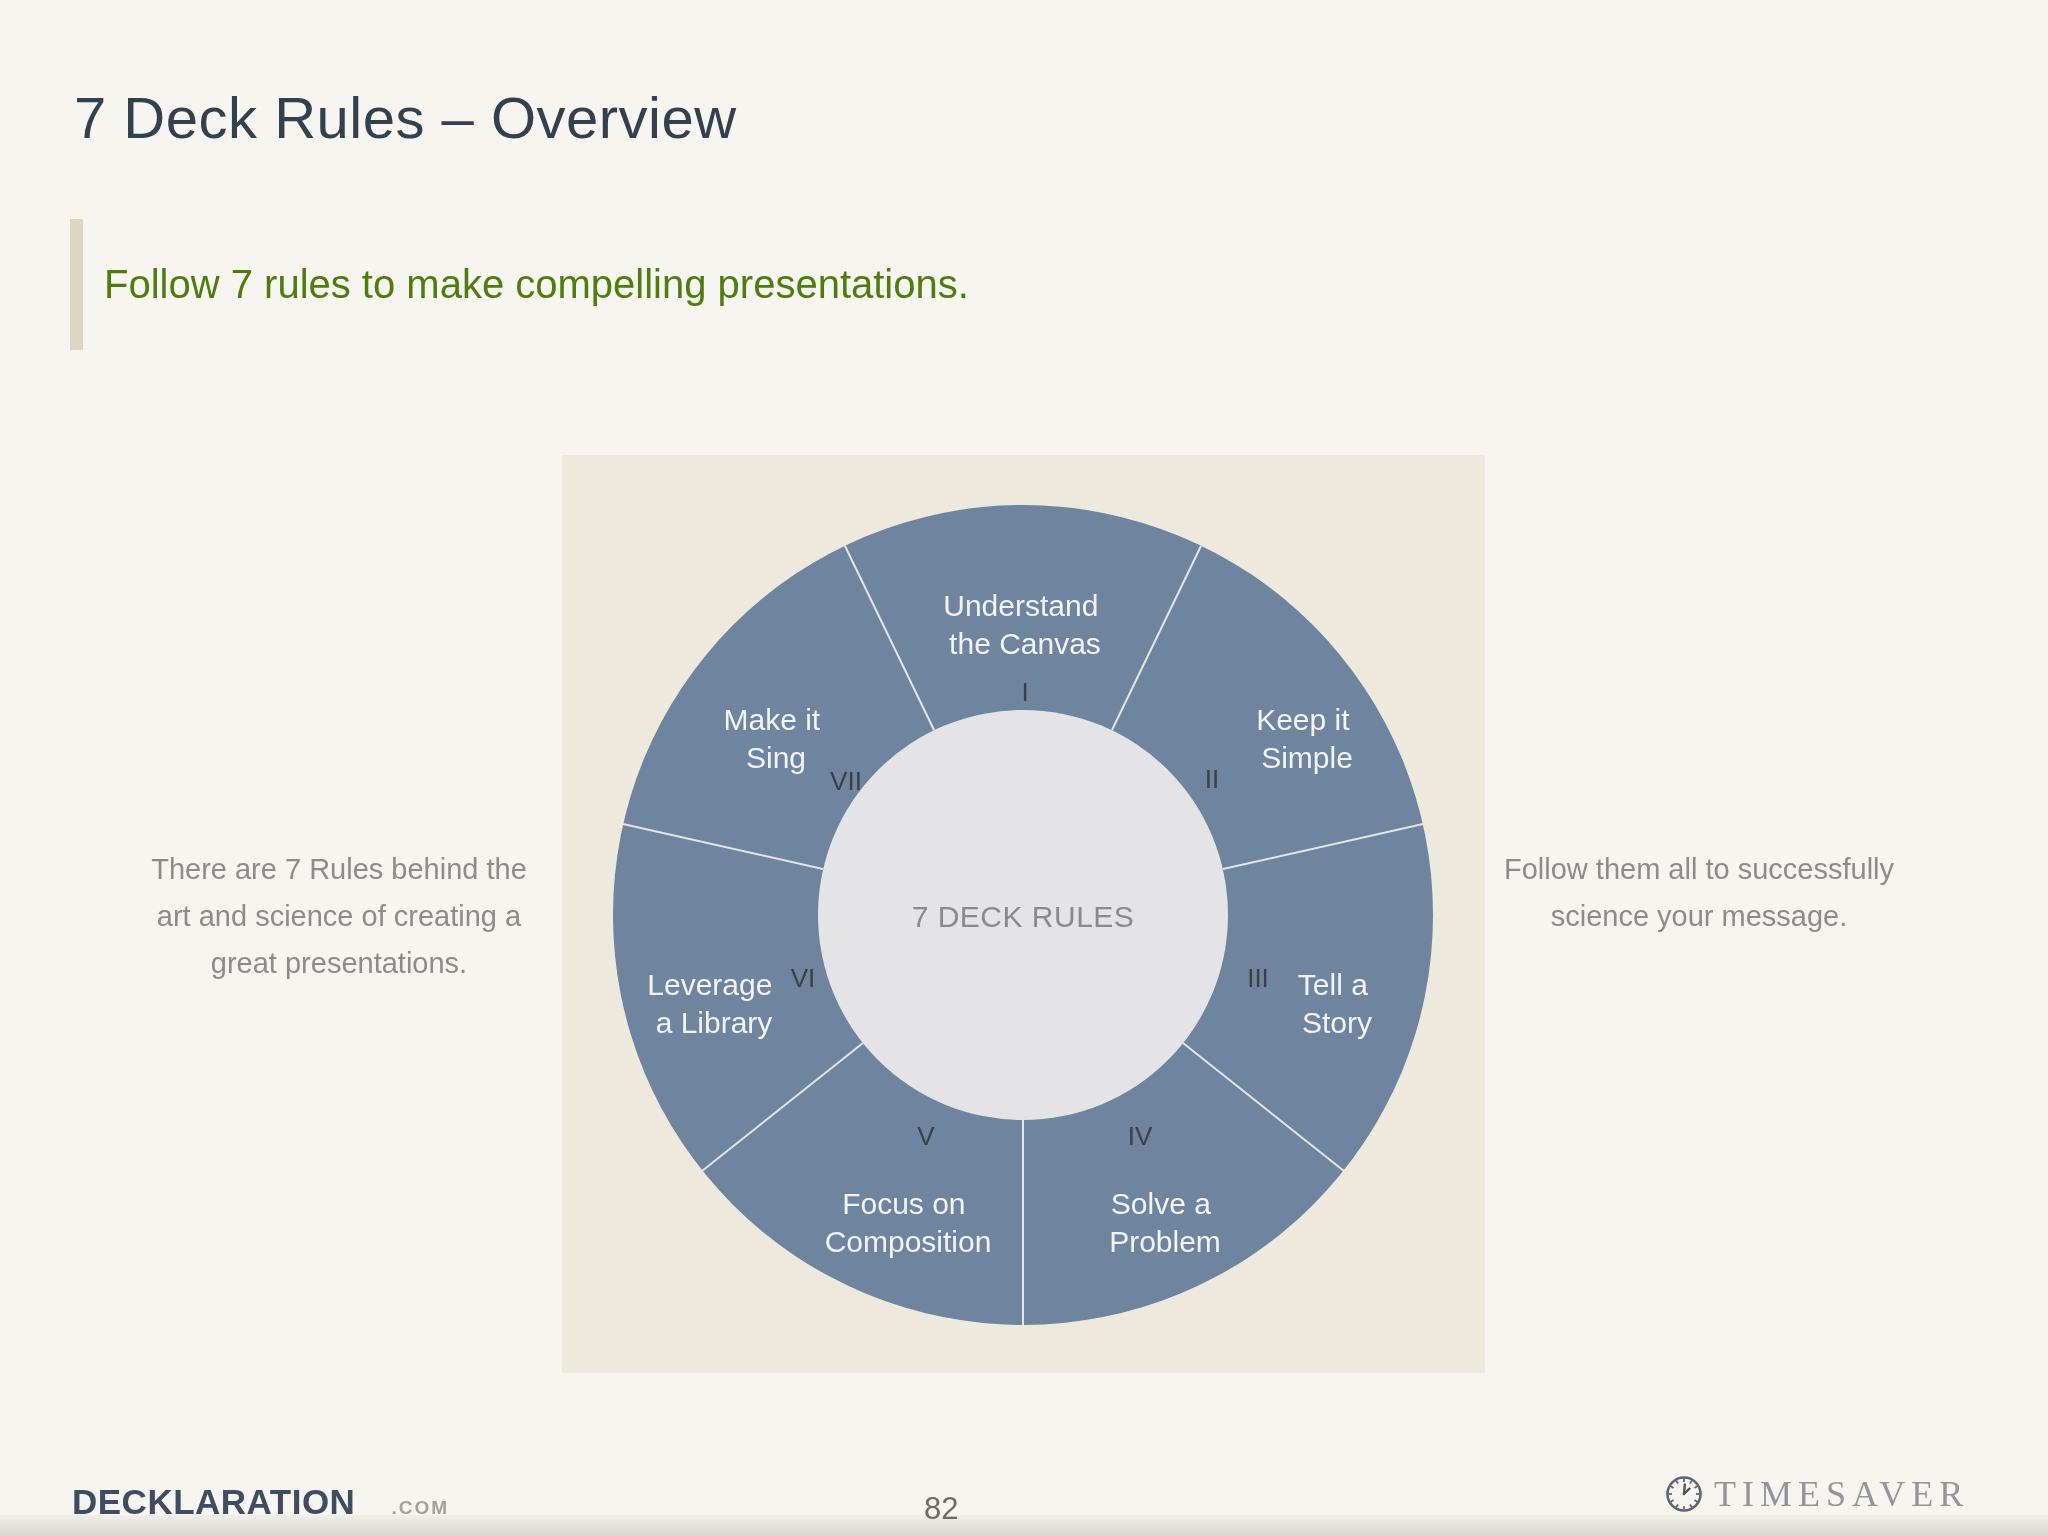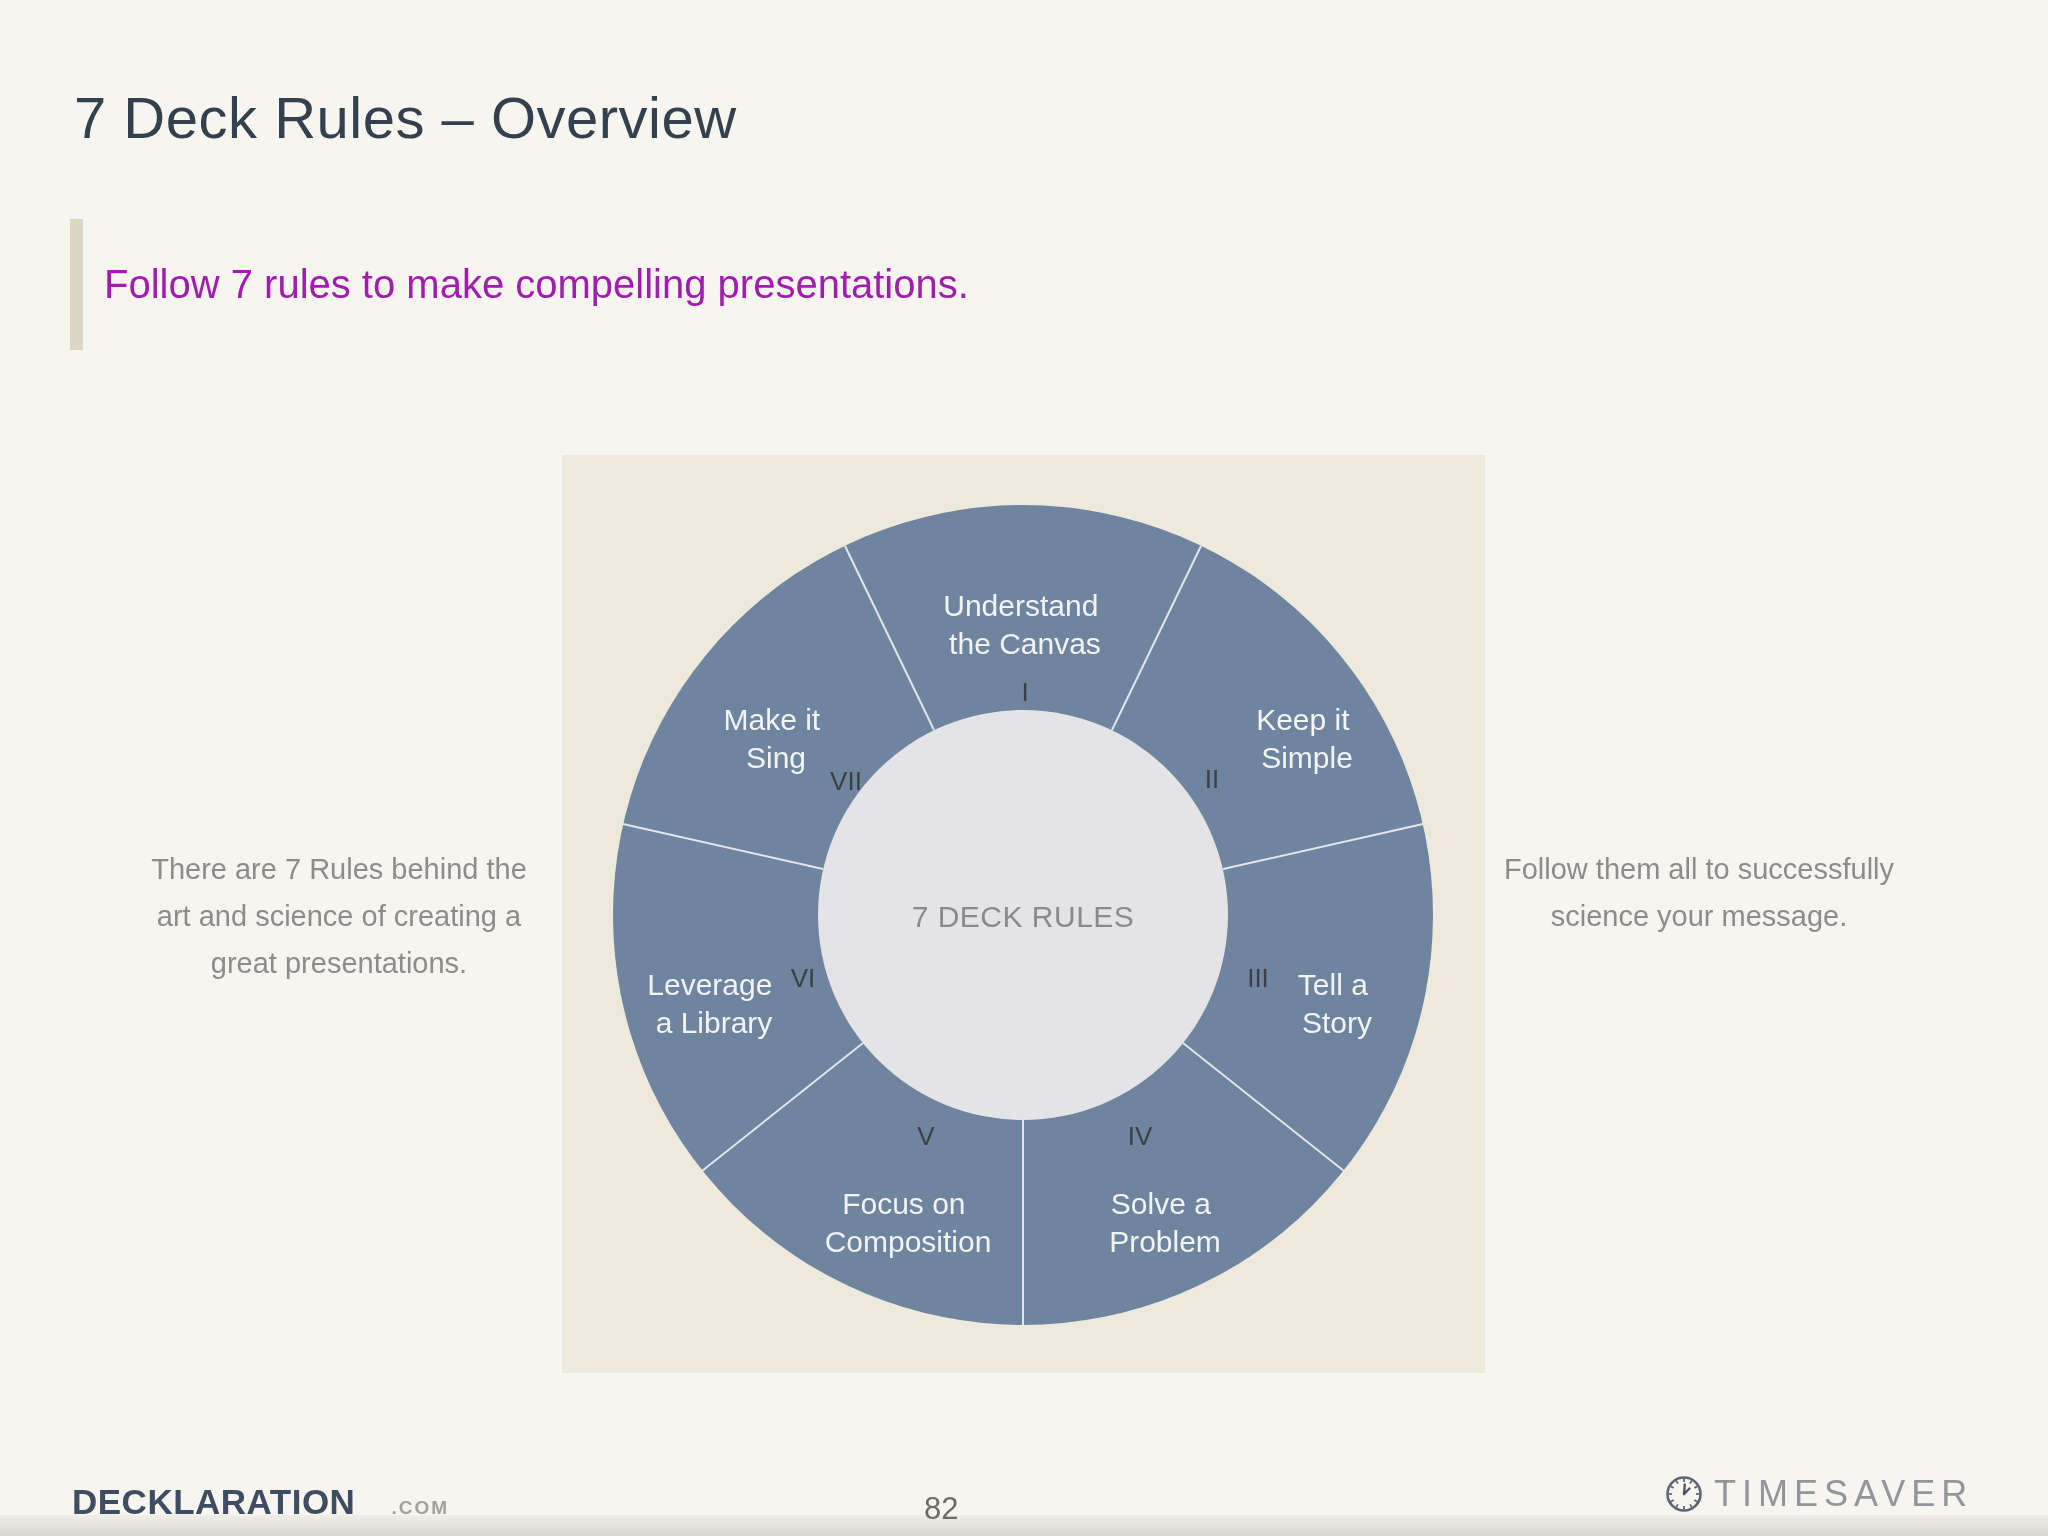--- a/index.html
+++ b/index.html
@@ -15,21 +15,21 @@
     left:74px;top:84px;
     font-size:58px;color:#33414f;letter-spacing:0.5px;
   }
 
   
   .quote-bar{
     left:70px;top:219px;width:13px;height:131px;background:#dcd7c2;
   }
   .quote-text{
     left:104px;top:262px;width:1400px;
-    font-size:40px;color:#a21caf;
+    font-size:40px;color:#4d7c0f;
   }
 
   
   .panel{
     left:562px;top:455px;width:923px;height:918px;background:#ede9dc;
   }
   .wheel-svg{position:absolute;left:0;top:0;}
   .wnum{
     font-size:26px;fill:#3c4043;text-anchor:middle;
     font-family:"Liberation Sans","DejaVu Sans",sans-serif;
@@ -61,21 +61,21 @@
     left:72px;top:1482px;font-size:35px;font-weight:bold;color:#3f4d63;letter-spacing:0.5px;
   }
   .brand .suffix{
     font-size:19px;font-weight:bold;color:#a3a1a0;letter-spacing:2px;margin-left:36px;
   }
   .page-num{
     left:924px;top:1491px;width:200px;text-align:left;
     font-size:31px;color:#6f6a66;
   }
   .timesaver{
-    left:1662px;top:1472px;display:flex;align-items:center;gap:8px;
+    left:1662px;top:1472px;display:flex;align-items:center;gap:8px;font-family:Liberation Serif, serif;
   }
   .timesaver .ts-text{
     font-size:36px;color:#94959a;letter-spacing:6px;
   }
 </style>
 </head>
 <body>
 
 <div class="abs title">7 Deck Rules – Overview</div>
 

